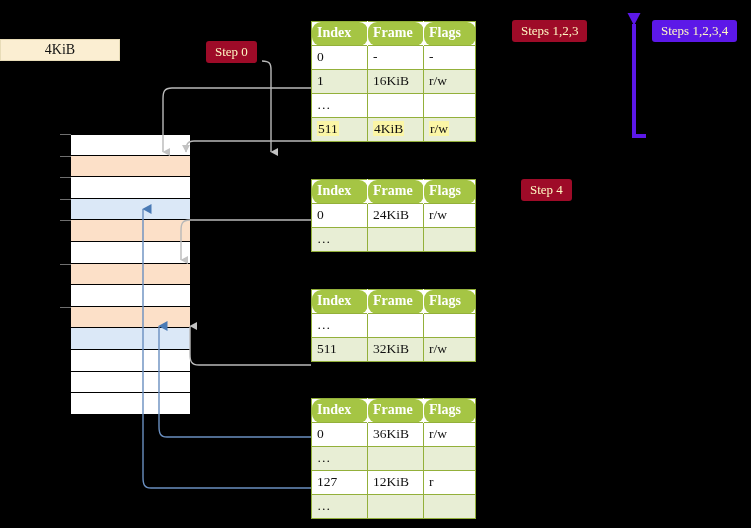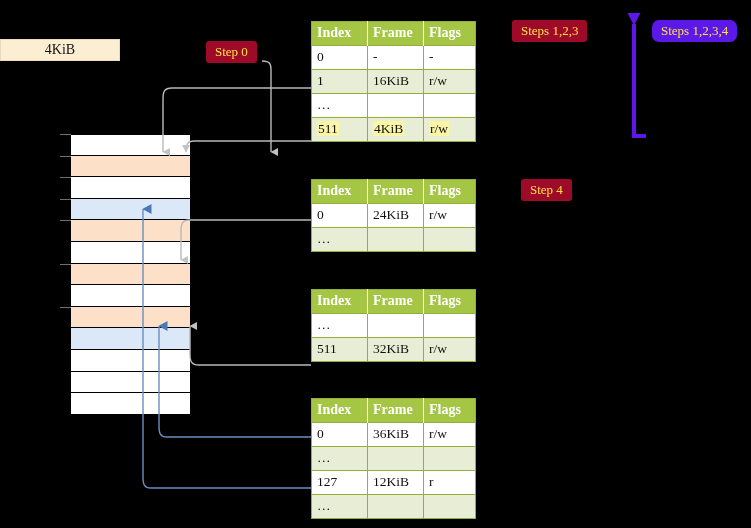--- a/index.html
+++ b/index.html
@@ -2,30 +2,30 @@
 <html><head>
 <meta charset="utf-8">
 <style>
   html,body{margin:0;padding:0;background:#000;}
   body{width:751px;height:528px;position:relative;overflow:hidden;
        font-family:"Liberation Serif", serif;}
 
   
   .badge{
     position:absolute;
-    color:#fde047;
+    color:#fef9c3;
     font-size:13px;
     line-height:1;
     padding:4px 9px 5px 9px;
     border-radius:3px;
     white-space:nowrap;
     font-family:"Liberation Serif", serif;
   }
   .badge-red{background:#9e0b28;box-shadow:0 1px 0 rgba(0,0,0,.5);}
-  .badge-blue{background:#5c18e8;border-radius:7px;}
+  .badge-blue{background:#5c18e8;}
 
   
   .kib-box{
     position:absolute;left:0;top:39px;width:120px;height:22px;
     background:#fbeed2;border:1px solid #e8dcb8;
     display:flex;align-items:center;justify-content:center;
     font-size:14px;color:#111;box-sizing:border-box;
   }
 
   
@@ -42,20 +42,21 @@
     position:absolute;border-collapse:collapse;
     font-size:13.5px;color:#111;background:#fff;
     border:1px solid #93b03a;
     box-shadow:2px 2px 0 rgba(0,0,0,.35);
   }
   table.pt th{
     background:#a5c544;color:#fff;font-weight:bold;
     text-align:left;padding:3px 5px 4px 5px;
     border-right:1px solid #fff;
     font-size:14px;
+    border-radius:9px;
   }
   table.pt th:last-child{border-right:none;}
   table.pt td{
     padding:3px 5px 4px 5px;
     border-top:1px solid #93b03a;
     border-right:1px solid #93b03a;
     height:20px;box-sizing:border-box;
     vertical-align:middle;
   }
   table.pt td:last-child{border-right:none;}

